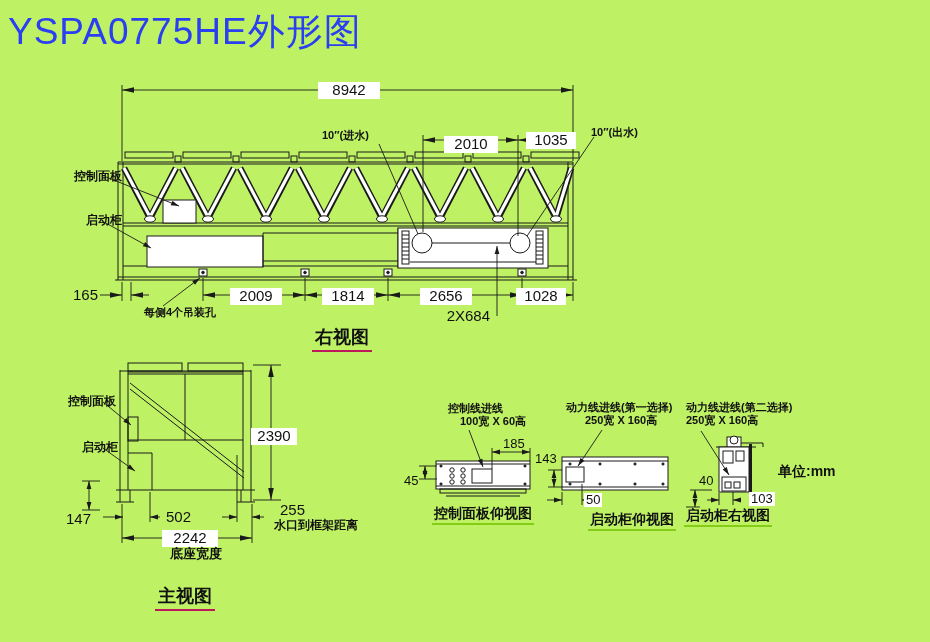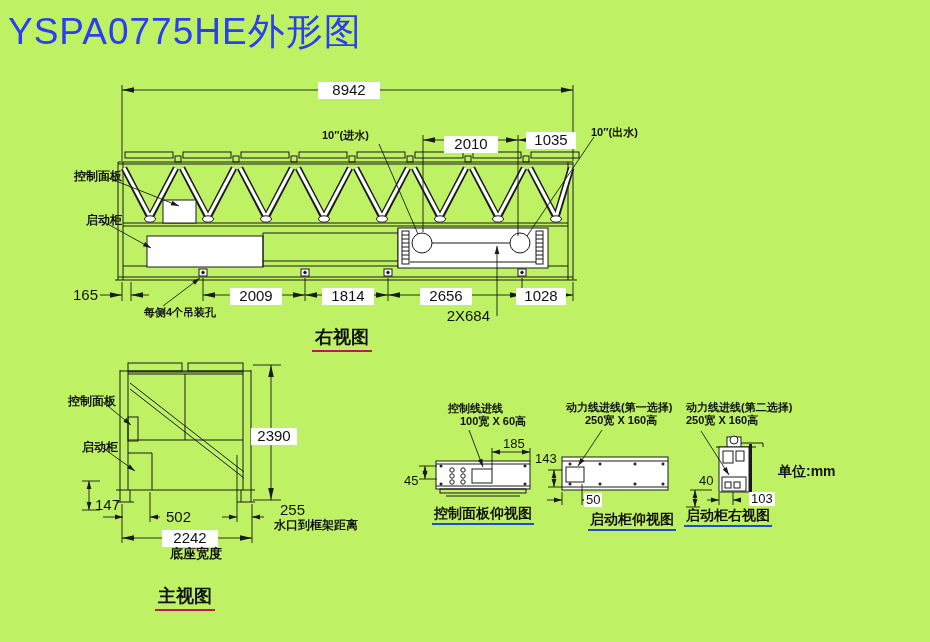--- a/index.html
+++ b/index.html
@@ -7,21 +7,21 @@
          font-family:"Liberation Sans",sans-serif;color:#111;}
   #linework{position:absolute;left:0;top:0;}
   .lbl{position:absolute;white-space:nowrap;line-height:1.1;color:#111;}
   .page-title{font-size:37px;letter-spacing:1px;}
   .dim{font-size:15px;}
   .dims{font-size:13px;}
   .onln{background:#fff;padding:0 2px;text-align:center;}
   .cn{font-size:12px;font-weight:bold;margin-left:18px;}
   .cns{font-size:11px;font-weight:bold;}
   .vtitle{font-size:18px;font-weight:bold;border-bottom:2px solid #be185d;padding:0 3px 2px;}
-  .vtitle-sm{font-size:14px;font-weight:bold;border-bottom:2px solid #1d4ed8;padding:0 2px 2px;}
+  .vtitle-sm{font-size:14px;font-weight:bold;border-bottom:2px solid #84cc16;padding:0 2px 2px;}
   .units{font-size:14px;font-weight:bold;}
   .ctr{text-align:left;}
   .rt{text-align:right;}
 </style>
 </head>
 <body>
 
 <div id="stage">
 
 <svg id="linework" width="930" height="642" viewBox="0 0 930 642" stroke="#1a1a1a" stroke-width="1" fill="none">
@@ -326,21 +326,21 @@
   <div class="lbl dim onln" style="left:322px;top:288px;width:48px;">1814</div>
   <div class="lbl dim onln" style="left:420px;top:288px;width:48px;">2656</div>
   <div class="lbl dim onln" style="left:516px;top:288px;width:46px;">1028</div>
   <div class="lbl dim rt" style="left:432px;top:308px;width:58px;">2X684</div>
   <div class="lbl cns" style="left:96px;top:306px;margin-left:48px;">每侧4个吊装孔</div>
   <div class="lbl vtitle" style="left:312px;top:328px;">右视图</div>
 
   <div class="lbl dim onln" style="left:251px;top:428px;width:42px;">2390</div>
   <div class="lbl cn" style="left:50px;top:395px;">控制面板</div>
   <div class="lbl cn" style="left:64px;top:441px;">启动柜</div>
-  <div class="lbl dim" style="left:66px;top:497px;margin-left:29px;">147</div>
+  <div class="lbl dim" style="left:66px;top:511px;">147</div>
   <div class="lbl dim" style="left:166px;top:509px;">502</div>
   <div class="lbl dim onln" style="left:162px;top:530px;width:52px;">2242</div>
   <div class="lbl cn ctr" style="left:152px;top:547px;width:84px;font-size:13px;">底座宽度</div>
   <div class="lbl dim" style="left:280px;top:502px;">255</div>
   <div class="lbl cn" style="left:256px;top:519px;">水口到框架距离</div>
   <div class="lbl vtitle" style="left:155px;top:587px;">主视图</div>
 
   <div class="lbl cns ctr" style="left:448px;top:402px;width:76px;">控制线进线</div>
   <div class="lbl cns" style="left:424px;top:415px;margin-left:36px;">100宽 X 60高</div>
   <div class="lbl dims" style="left:503px;top:437px;">185</div>

